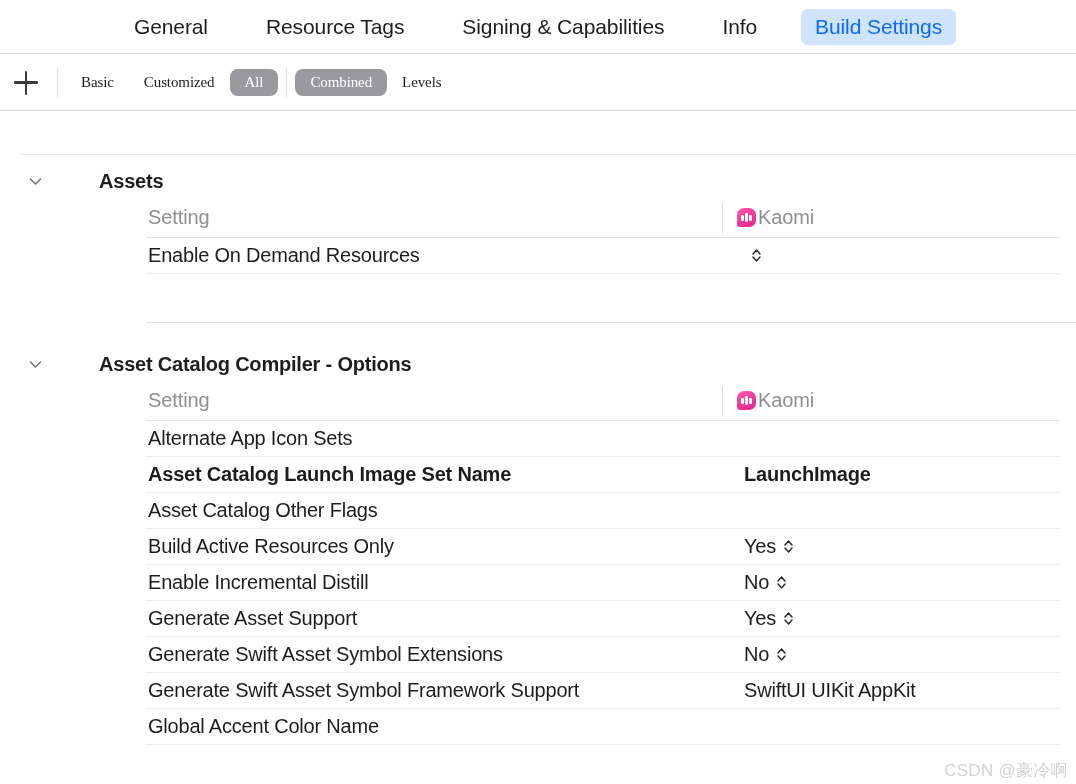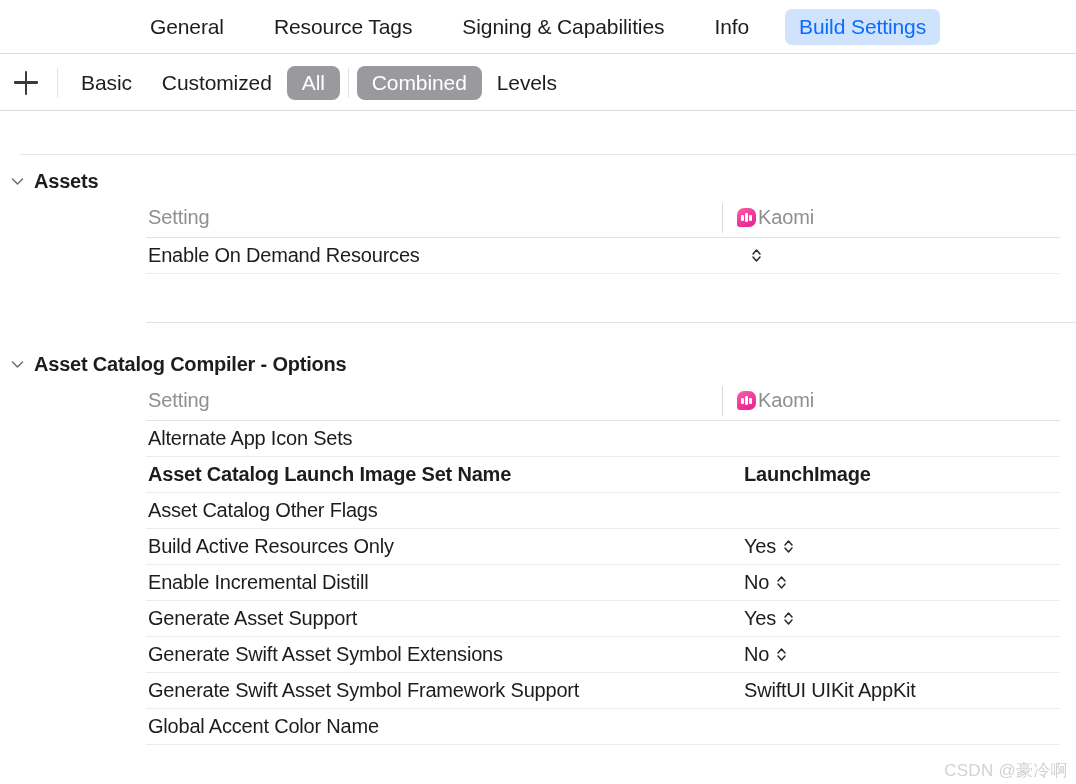--- a/index.html
+++ b/index.html
@@ -22,21 +22,21 @@
 
   
   .tabbar {
     position: absolute;
     top: 0; left: 0;
     width: 1076px;
     height: 54px;
     display: flex;
     align-items: center;
     justify-content: center;
-    gap: 0px;
+    gap: 8px;
     background: #ffffff;
     border-bottom: 1px solid #dcdcdc;
   }
   .tab {
     font-size: 21px;
     color: #1d1d1f;
     padding: 6px 14px;
     border-radius: 7px;
     white-space: nowrap;
     letter-spacing: -0.1px;
@@ -82,27 +82,28 @@
     border-radius: 1px;
   }
   .vdiv {
     width: 1px;
     height: 30px;
     background: #e2e2e2;
     margin: 0 8px;
     flex: 0 0 auto;
   }
   .seg {
-    font-size: 21px;
+    font-size: 15px;
     color: #1d1d1f;
     padding: 5px 15px;
     border-radius: 8px;
     white-space: nowrap;
     letter-spacing: -0.1px;
     cursor: default;
+    font-family: Liberation Serif, serif;
   }
   .seg.active {
     background: #9a9a9e;
     color: #ffffff;
   }
 
   
   .content {
     position: absolute;
     top: 112px; left: 0;
@@ -120,22 +121,23 @@
     height: 1px;
     background: #e6e6e6;
   }
 
   .group { position: relative; }
 
   .group-header {
     display: flex;
     align-items: center;
     height: 34px;
-    padding-left: 6px;
+    padding-left: 24px;
     cursor: default;
+    gap: 47px;
   }
   .chev {
     width: 22px;
     display: flex;
     align-items: center;
     justify-content: center;
     flex: 0 0 auto;
   }
   .chev svg { display: block; }
   .group-title {

